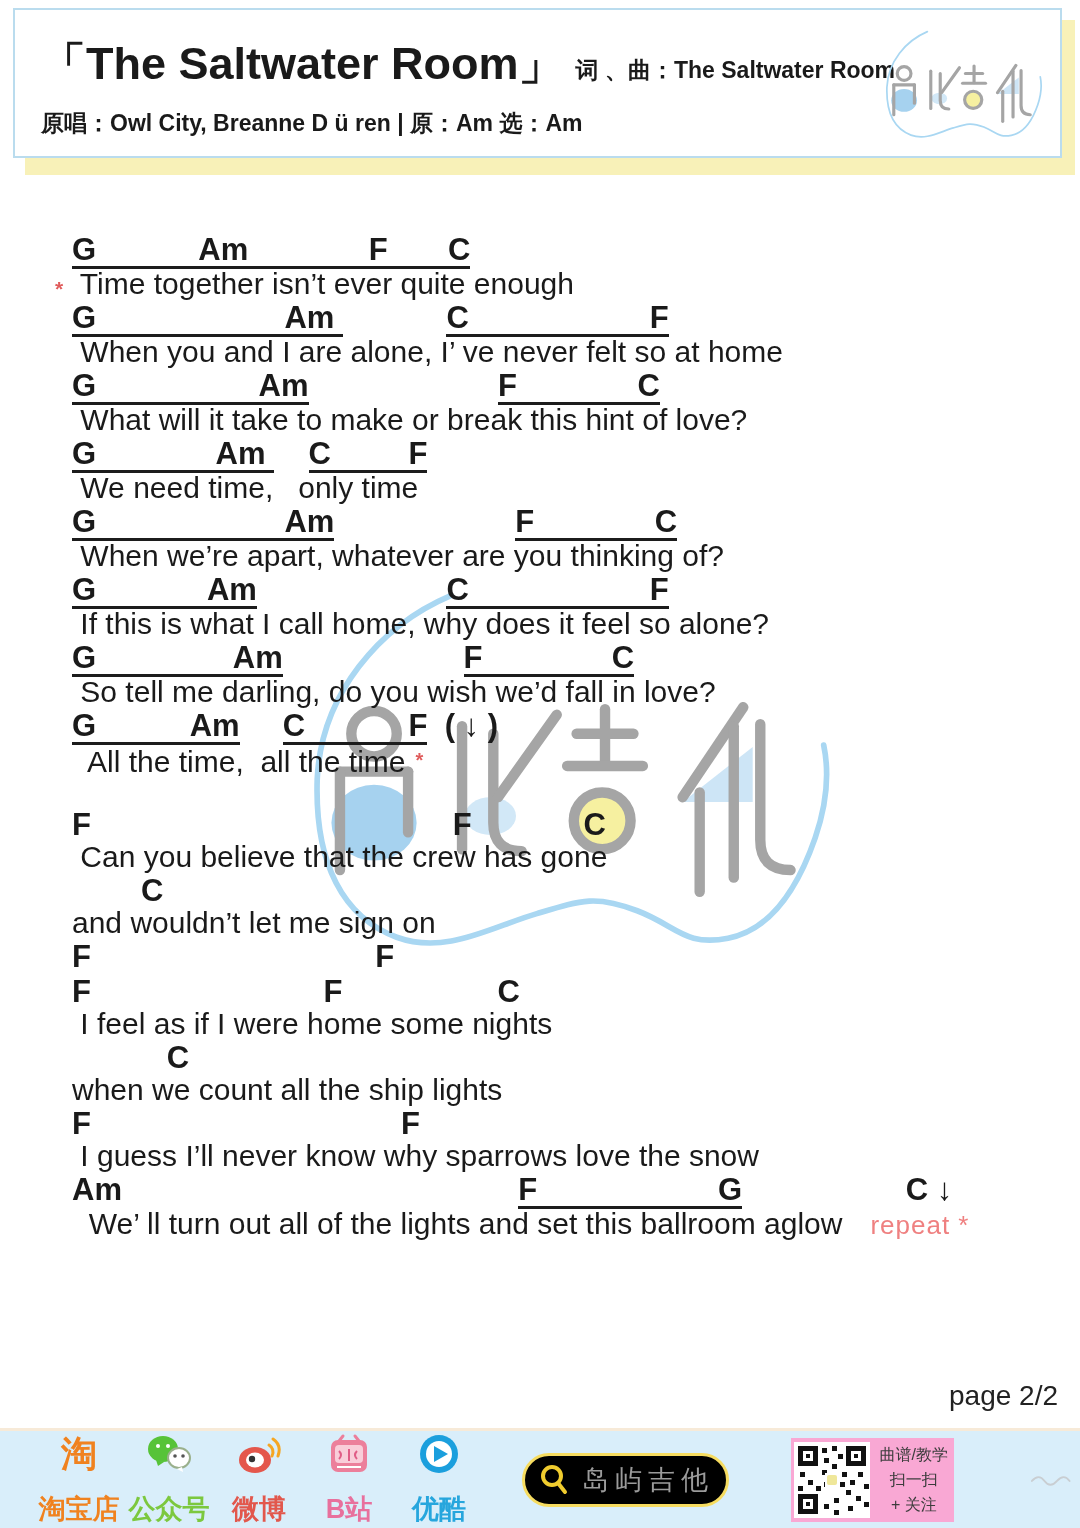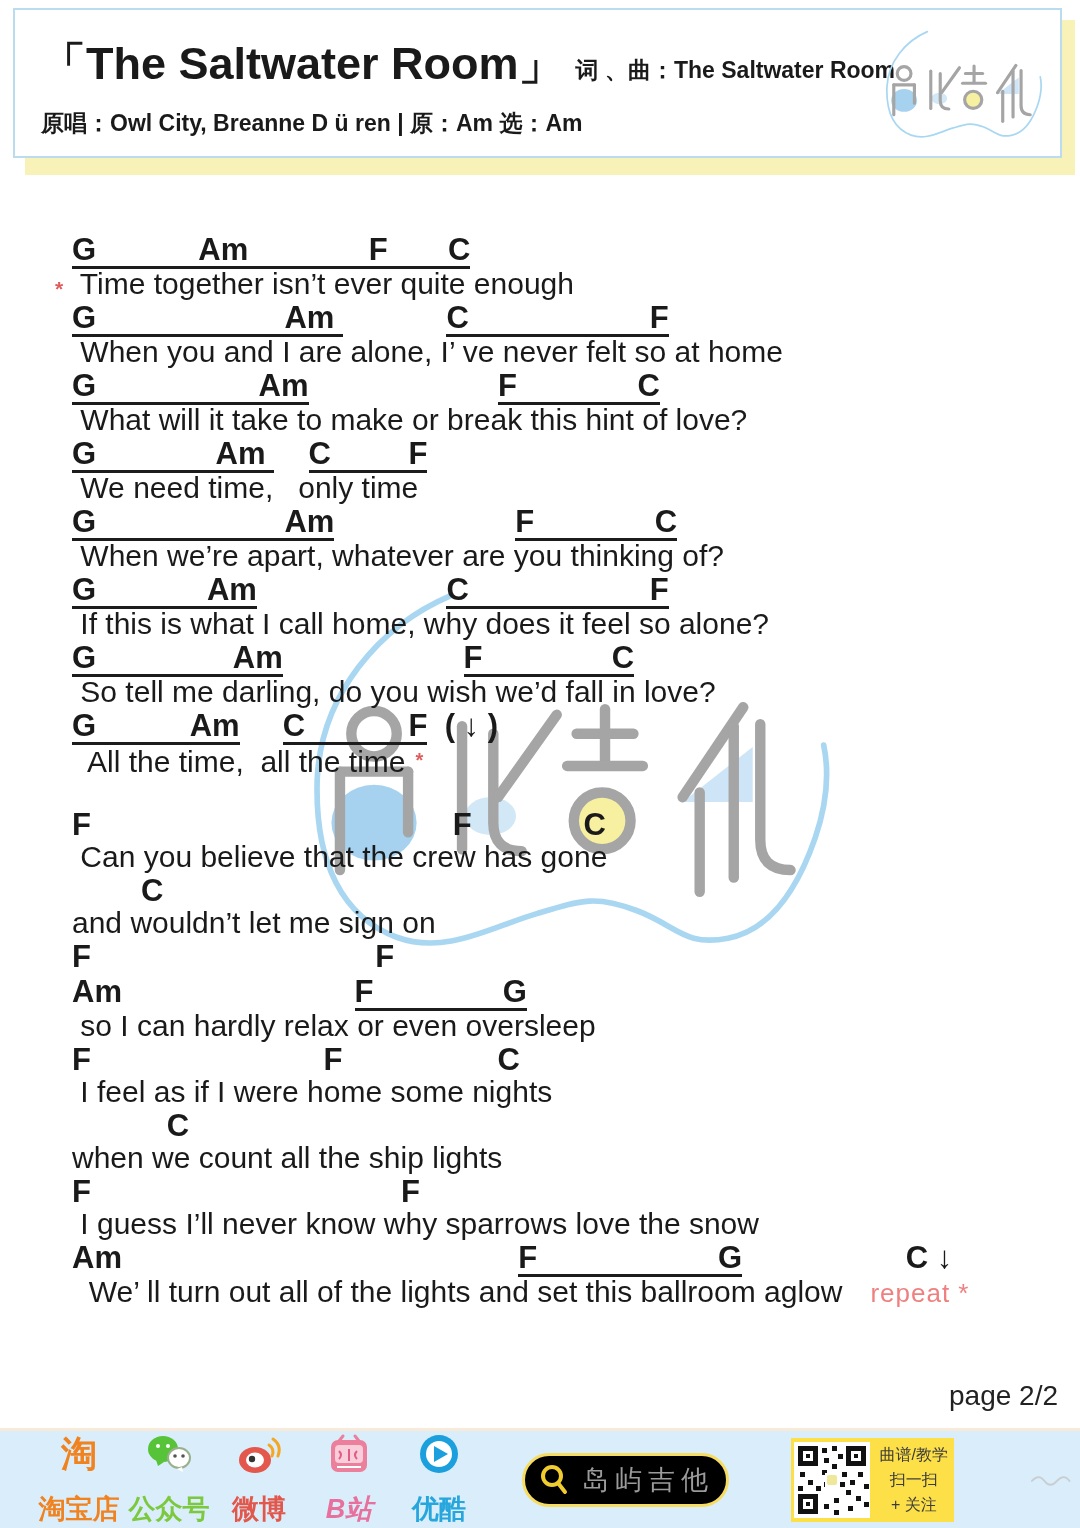--- a/index.html
+++ b/index.html
@@ -36,21 +36,21 @@
   .footer { position:absolute; left:0; top:1428px; width:1080px; height:100px; background:#d9eefa;
     border-top:3px solid #f7ead8; display:flex; align-items:center; }
   .f-links { display:flex; margin-left:38px; }
   .f-item { width:82px; text-align:center; margin-right:8px; cursor:pointer; }
   .f-icon { height:44px; display:flex; align-items:center; justify-content:center; }
   .f-glyph { font-size:36px; font-weight:bold; color:#f0821f; line-height:40px; }
   .f-label { font-size:27px; margin-top:15px; font-weight:bold; }
   .search-pill { display:flex; align-items:center; margin-left:34px; width:214px; height:54px;
     border:3px solid #f6dc60; border-radius:30px; background:#000000;text-align:right; }
   .search-text { font-size:27px; color:#9b9b9b; letter-spacing:6px; margin-left:10px; }
-  .qr-box { margin-left:62px; background:#fde047; width:164px; height:84px; display:flex; align-items:center; padding:3px; }
+  .qr-box { margin-left:62px; background:#f9a8d4; width:164px; height:84px; display:flex; align-items:center; padding:3px; }
   .qr-captions { margin-left:7px; font-size:16px; color:#3c3c3c; line-height:25px; text-align:center; width:74px; }
   .squiggle { margin-left:76px; }
 </style>
 </head>
 <body>
 
 <svg width="0" height="0" style="position:absolute" aria-hidden="true">
   <defs>
     <symbol id="ig-logo" viewBox="0 0 600 400">
 
@@ -147,24 +147,20 @@
           <div class="lyric-line"><span> Can you believe that the crew has gone</span></div>
         </div>
         <div class="pair">
           <div class="chord-line"><span class="chseg">        C</span></div>
           <div class="lyric-line"><span>and wouldn’t let me sign on</span></div>
         </div>
         <div class="pair">
           <div class="chord-line"><span class="chseg">F                                 F</span></div>
         </div>
         <div class="pair">
-          <div class="chord-line"><span class="chseg">Am                           </span><span class="chseg u">F               G</span></div>
-          <div class="lyric-line"><span> so I can hardly relax or even oversleep</span></div>
-        </div>
-        <div class="pair">
           <div class="chord-line"><span class="chseg">F                           F                  C</span></div>
           <div class="lyric-line"><span> I feel as if I were home some nights</span></div>
         </div>
         <div class="pair">
           <div class="chord-line"><span class="chseg">           C</span></div>
           <div class="lyric-line"><span>when we count all the ship lights</span></div>
         </div>
         <div class="pair">
           <div class="chord-line"><span class="chseg">F                                    F</span></div>
           <div class="lyric-line"><span> I guess I’ll never know why sparrows love the snow</span></div>
@@ -218,21 +214,21 @@
       <div class="f-icon">
         <svg width="44" height="42" viewBox="0 0 44 42">
           <line x1="12" y1="8" x2="16" y2="3" stroke="#ec7f9b" stroke-width="3" stroke-linecap="round"></line>
           <line x1="32" y1="8" x2="28" y2="3" stroke="#ec7f9b" stroke-width="3" stroke-linecap="round"></line>
           <rect x="4" y="7" width="36" height="32" rx="7" fill="#ec7f9b"></rect>
           <rect x="8" y="12" width="28" height="18" rx="4" fill="#f9cdd9"></rect>
           <path d="M 10 34 h 24" stroke="#fff" stroke-width="2"></path>
           <path d="M 12 18 q 4 4 0 8 M 22 16 v 12 M 30 18 q -4 4 0 8" fill="none" stroke="#e05c86" stroke-width="2"></path>
         </svg>
       </div>
-      <div class="f-label" style="color: rgb(232, 112, 157); font-style: italic;">B站</div>
+      <div class="f-label" style="color: rgb(232, 112, 157);">B站</div>
     </div>
     <div class="f-item">
       <div class="f-icon">
         <svg width="42" height="42" viewBox="0 0 42 42">
           <circle cx="21" cy="21" r="19" fill="#1b9fdd"></circle>
           <circle cx="21" cy="21" r="13" fill="#fff"></circle>
           <path d="M 16 13 L 30 21 L 16 29 Z" fill="#1b9fdd"></path>
         </svg>
       </div>
       <div class="f-label" style="color: rgb(38, 166, 221);">优酷</div>

